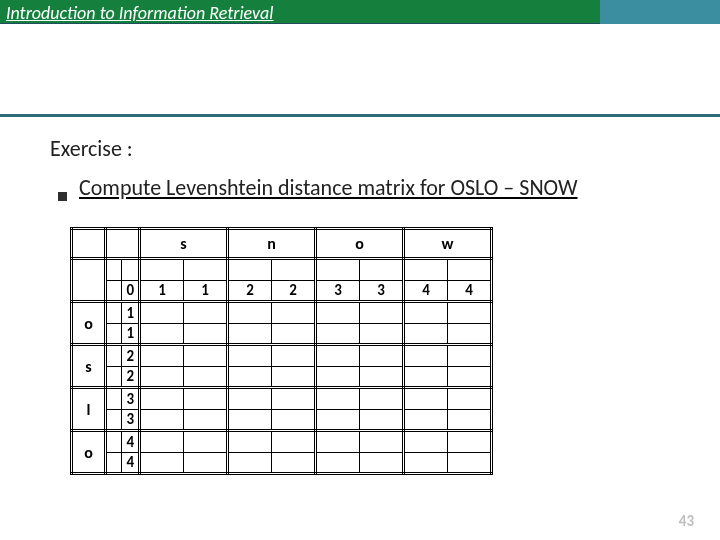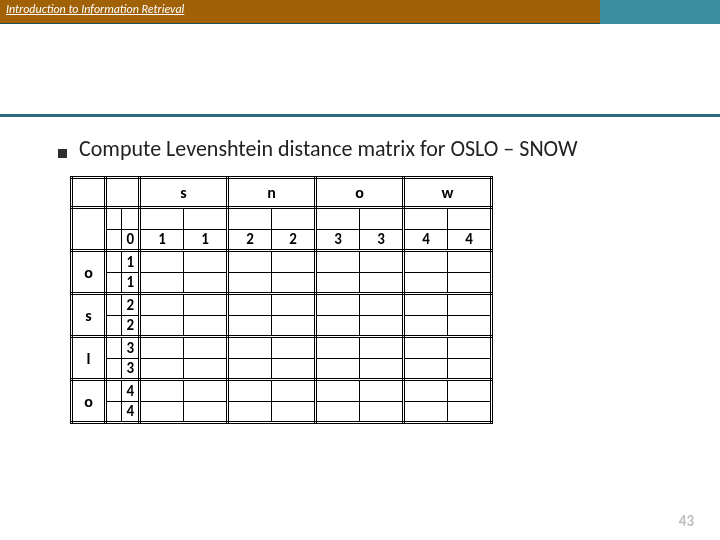--- a/index.html
+++ b/index.html
@@ -10,25 +10,25 @@
     font-family: "Calibri", "Segoe UI", sans-serif;
     position: relative;
     overflow: hidden;
   }
   .header-bar {
     width: 100%;
     height: 24px;
     display: flex;
   }
   .header-left {
-    background: #a16207;
+    background: #15803d;
     flex: 1;
     color: #fff;
     font-style: italic;
-    font-size: 12px;
+    font-size: 18px;
     padding: 2px 6px;
     text-decoration: underline;
     text-decoration-color: #fff;
     border-bottom: 1px solid #1f4e5f;
   }
   .header-right {
     width: 120px;
     background: #3b8ea0;
   }
   .divider {
@@ -40,23 +40,24 @@
   .content {
     padding: 18px 50px 0 50px;
   }
   .exercise-title {
     font-size: 22px;
     color: #222;
     margin-bottom: 12px;
   }
   .bullet-line {
     display: flex;
-    align-items: center;
-    margin-bottom: 14px;
+    align-items: flex-end;
+    margin-bottom: 26px;
     padding-left: 8px;
+    text-decoration: underline;
   }
   .bullet {
     width: 9px;
     height: 9px;
     background: #2e2e2e;
     margin-top: 9px;
     margin-right: 12px;
     flex-shrink: 0;
   }
   .bullet-text {
@@ -113,20 +114,21 @@
 <body>
 
 <div class="header-bar">
   <div class="header-left">Introduction to Information Retrieval</div>
   <div class="header-right"></div>
 </div>
 
 <div class="divider"></div>
 
 <div class="content">
+  <div class="exercise-title">Exercise :</div>
   <div class="bullet-line">
     <div class="bullet"></div>
     <div class="bullet-text">Compute Levenshtein distance matrix for OSLO – SNOW</div>
   </div>
 
   <div class="matrix-wrap">
     <table class="outer">
         <tbody>
 
       <tr>

